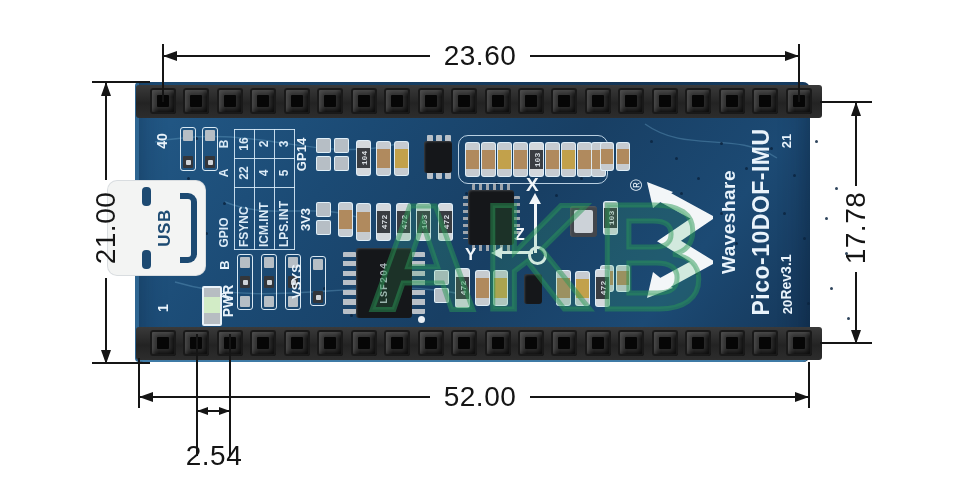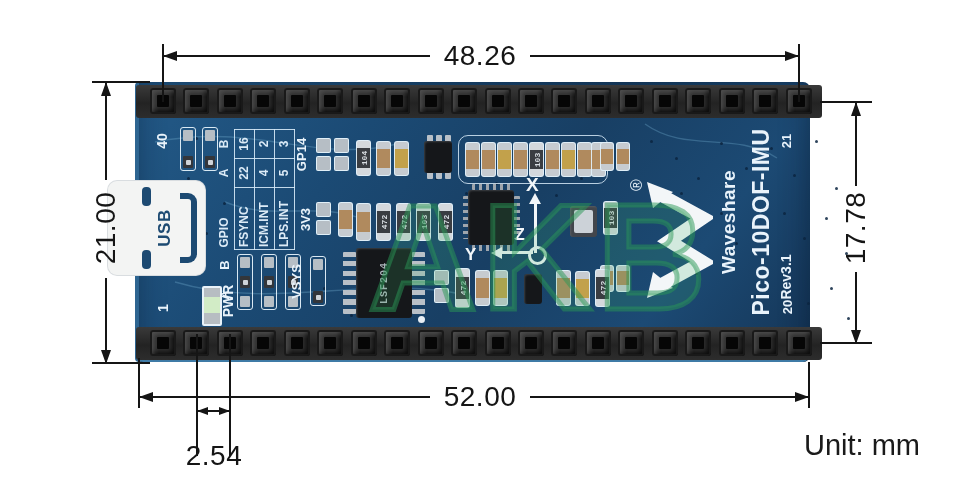--- a/index.html
+++ b/index.html
@@ -372,21 +372,21 @@
   <div class="silk rot" style="left:751px;top:268px;width:70px;height:18px;font-size:14px;">Rev3.1</div>
 
   <div id="watermark">AKB</div>
 
   <div class="dline" style="left:162px;top:44px;width:2px;height:58px;"></div>
   <div class="dline" style="left:798px;top:44px;width:2px;height:58px;"></div>
   <div class="dline" style="left:163px;top:55px;width:267px;height:2px;"></div>
   <div class="dline" style="left:530px;top:55px;width:269px;height:2px;"></div>
   <div class="arr a-l" style="left:163px;top:51px;"></div>
   <div class="arr a-r" style="left:785px;top:51px;"></div>
-  <div class="dimtxt" style="left:430px;top:41px;width:100px;height:30px;">48.26</div>
+  <div class="dimtxt" style="left:430px;top:41px;width:100px;height:30px;">23.60</div>
 
   <div class="dline" style="left:92px;top:81px;width:58px;height:2px;"></div>
   <div class="dline" style="left:92px;top:362px;width:58px;height:2px;"></div>
   <div class="dline" style="left:105px;top:82px;width:2px;height:98px;"></div>
   <div class="dline" style="left:105px;top:278px;width:2px;height:86px;"></div>
   <div class="arr a-u" style="left:101px;top:82px;"></div>
   <div class="arr a-d" style="left:101px;top:350px;"></div>
   <div class="dimtxt rot" style="left:61px;top:213px;width:90px;height:30px;">21.00</div>
 
   <div class="dline" style="left:820px;top:101px;width:52px;height:2px;"></div>
@@ -405,15 +405,14 @@
   <div class="arr a-r" style="left:795px;top:392px;"></div>
   <div class="dimtxt" style="left:430px;top:382px;width:100px;height:30px;">52.00</div>
 
   <div class="dline" style="left:196px;top:334px;width:2px;height:122px;"></div>
   <div class="dline" style="left:229px;top:334px;width:2px;height:122px;"></div>
   <div class="dline" style="left:197px;top:410px;width:33px;height:2px;"></div>
   <div class="arr a-l2" style="left:197px;top:407px;"></div>
   <div class="arr a-r2" style="left:219px;top:407px;"></div>
   <div class="dimtxt" style="left:176px;top:441px;width:76px;height:30px;">2.54</div>
 
-  <div id="unitlbl">Unit: mm</div>
 
 </div>
 
 </body></html>

